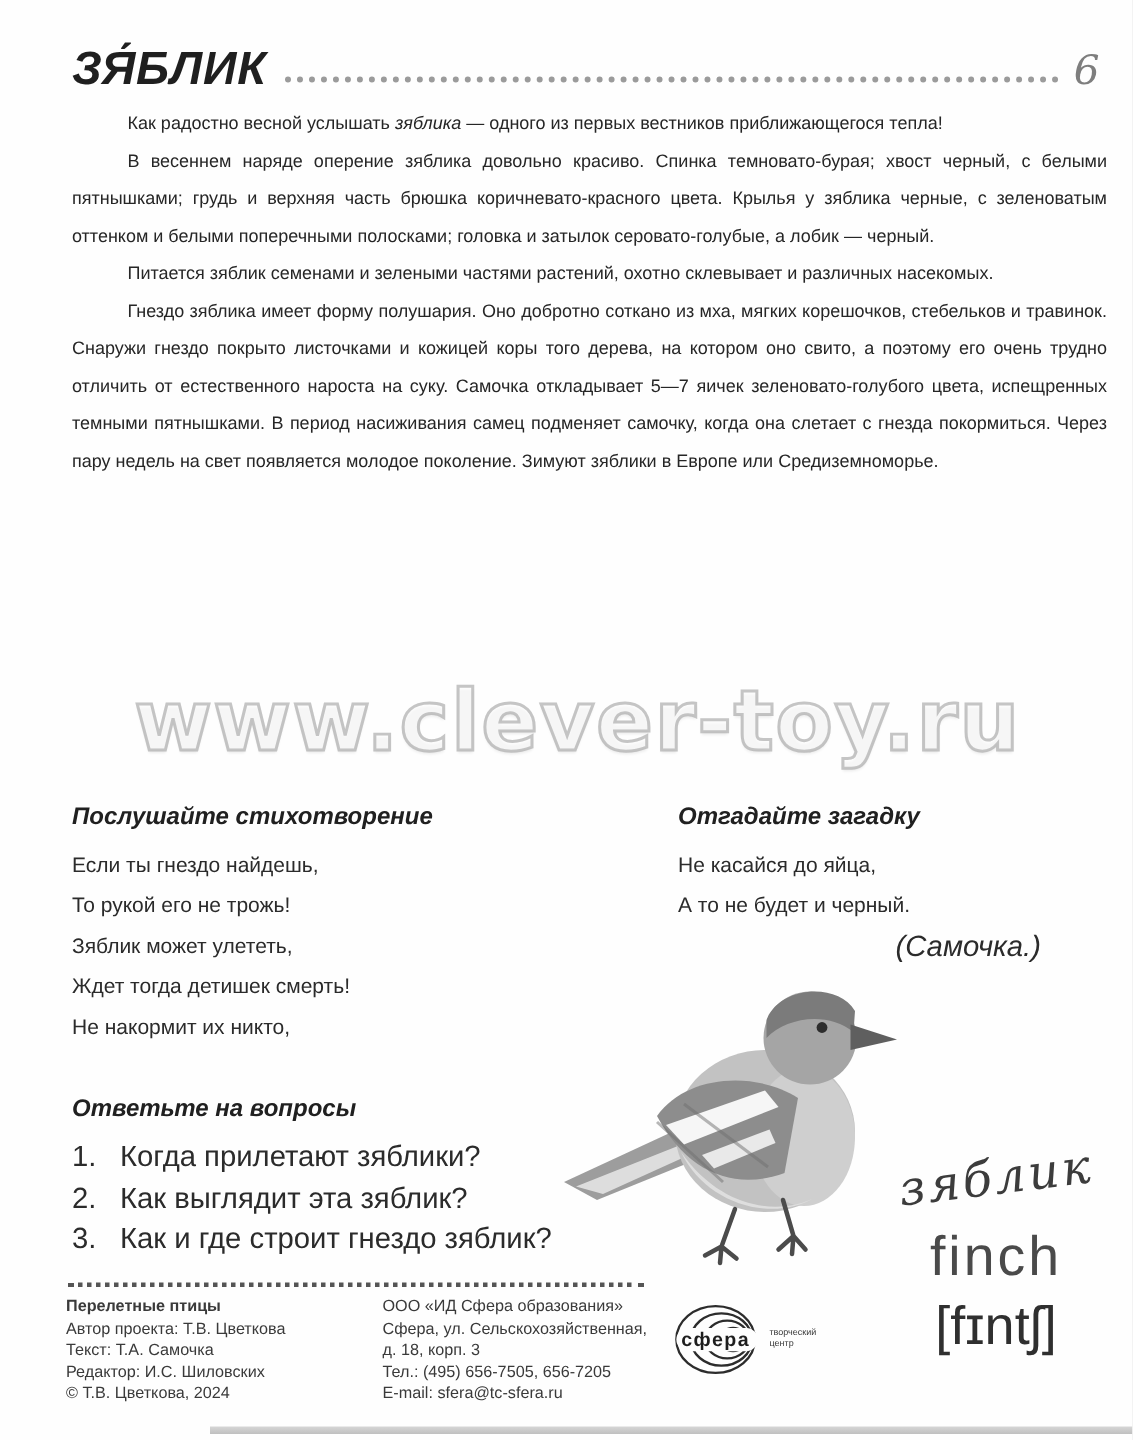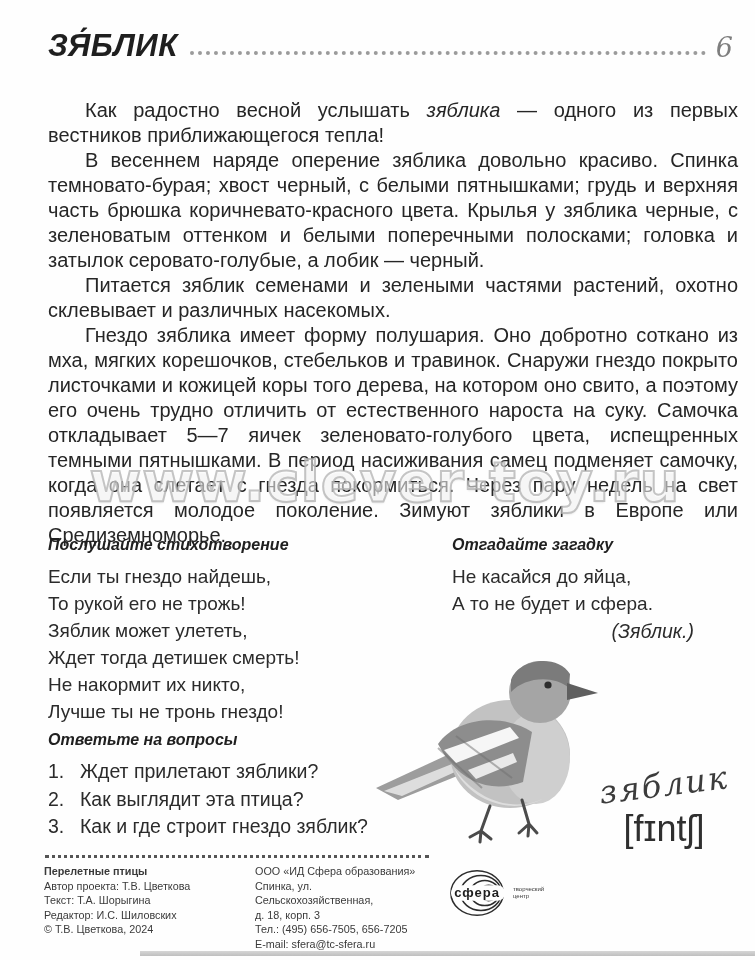--- a/index.html
+++ b/index.html
@@ -13,40 +13,40 @@
   
   .header { position:absolute; top:28px; left:48px; right:22px; display:flex; align-items:flex-end;text-align:center; }
   .title {
     font-size:31px; font-weight:bold; font-style:italic; letter-spacing:.5px; color:#1f1f1f;
     white-space:nowrap;
   }
   .leader { flex:1; border-bottom:4px dotted #9b9b9b; margin:0 10px 9px 12px; height:1px; }
   .page-num { font-family:"DejaVu Serif", serif; font-style:italic; font-size:27px; color:#7e7e7e; padding-bottom:1px; }
 
   
-  .article { position:absolute; top:98px; left:48px; width:690px; font-size:20px; line-height:25px; text-align:justify; }
+  .article { position:absolute; top:70px; left:48px; width:690px; font-size:12px; line-height:25px; text-align:justify; }
   .article p { text-indent:37px; }
   .article i { font-style:italic; }
 
   
   .watermark {
     position:absolute; top:449px; left:36px; width:698px; text-align:center;
     font-family:"DejaVu Sans", sans-serif; font-weight:bold;
     font-size:56px; letter-spacing:1px; white-space:nowrap;
     color:rgba(255,255,255,.55);
     -webkit-text-stroke:2px rgba(178,178,178,.75);
     text-shadow:0 2px 2px rgba(0,0,0,.08);
     pointer-events:none;
   }
 
   
   .poem { position:absolute; top:531px; left:48px; width:372px; }
   .riddle { position:absolute; top:531px; left:452px; width:268px; }
   .sec-heading { font-size:16px; font-weight:bold; font-style:italic; color:#202020; margin-bottom:5px; line-height:27px; }
-  .sec-line { font-size:19px; line-height:27px; color:#2b2b2b; }
+  .sec-line { font-size:14px; line-height:27px; color:#2b2b2b; }
   .riddle-answer { font-size:19.5px; line-height:27px; font-style:italic; text-align:right; padding-right:26px; margin-top:1px; color:#2b2b2b; }
 
   
   .questions { position:absolute; top:726px; left:48px; width:360px; }
   .q-row { display:flex; font-size:19.5px; line-height:27.5px; color:#2b2b2b; }
   .q-num { width:32px; flex:none; }
 
   
   .bird { position:absolute; top:636px; left:372px; width:232px; height:208px; }
 
@@ -91,39 +91,38 @@
 
   <div class="watermark">www.clever-toy.ru</div>
 
   <div class="poem">
     <div class="sec-heading">Послушайте стихотворение</div>
     <div class="sec-line">Если ты гнездо найдешь,</div>
     <div class="sec-line">То рукой его не трожь!</div>
     <div class="sec-line">Зяблик может улететь,</div>
     <div class="sec-line">Ждет тогда детишек смерть!</div>
     <div class="sec-line">Не накормит их никто,</div>
-    <div class="sec-line">Лучше ты не тронь гнездо!</div>
   </div>
 
   <div class="riddle">
     <div class="sec-heading">Отгадайте загадку</div>
     <div class="sec-line">Не касайся до яйца,</div>
-    <div class="sec-line">А то не будет и сфера.</div>
-    <div class="riddle-answer">(Зяблик.)</div>
+    <div class="sec-line">А то не будет и черный.</div>
+    <div class="riddle-answer">(Самочка.)</div>
   </div>
 
   <div class="questions">
     <div class="sec-heading">Ответьте на вопросы</div>
     <div class="q-row">
       <span class="q-num">1.</span>
-      <span>Ждет прилетают зяблики?</span>
+      <span>Когда прилетают зяблики?</span>
     </div>
     <div class="q-row">
       <span class="q-num">2.</span>
-      <span>Как выглядит эта птица?</span>
+      <span>Как выглядит эта зяблик?</span>
     </div>
     <div class="q-row">
       <span class="q-num">3.</span>
       <span>Как и где строит гнездо зяблик?</span>
     </div>
   </div>
 
   <svg class="bird" viewBox="0 0 232 208" aria-hidden="true">
 
     <path d="M4,152 L86,114 L100,134 L26,164 Z" fill="#9d9d9d"></path>
@@ -144,36 +143,37 @@
     <path d="M72,114 L138,91 L147,102 L84,127 Z" fill="#f6f6f6"></path>
     <path d="M96,134 L141,117 L145,126 L104,143 Z" fill="#e9e9e9"></path>
     <path d="M66,112 L110,152 M84,100 L140,142" stroke="#6f6f6f" stroke-width="2" fill="none" opacity="0.5"></path>
 
     <path d="M150,164 L157,188 M157,188 L147,197 M157,188 L156,200 M157,188 L165,197" stroke="#4b4b4b" stroke-width="3" fill="none" stroke-linecap="round"></path>
     <path d="M118,170 L109,195 M109,195 L98,201 M109,195 L108,206 M109,195 L119,203" stroke="#4b4b4b" stroke-width="3" fill="none" stroke-linecap="round"></path>
   </svg>
 
   <div class="vocab">
     <span class="vocab-hand">зяблик</span>
+    <div class="vocab-eng">finch</div>
     <div class="vocab-ipa">[fɪntʃ]</div>
   </div>
 
   <div class="footer-sep"></div>
 
   <div class="footer-col credits">
     <div class="series-title">Перелетные птицы</div>
     <div>Автор проекта: Т.В. Цветкова</div>
-    <div>Текст: Т.А. Шорыгина</div>
+    <div>Текст: Т.А. Самочка</div>
     <div>Редактор: И.С. Шиловских</div>
     <div>© Т.В. Цветкова, 2024</div>
   </div>
 
   <div class="footer-col publisher">
     <div>ООО «ИД Сфера образования»</div>
-    <div>Спинка, ул. Сельскохозяйственная,</div>
+    <div>Сфера, ул. Сельскохозяйственная,</div>
     <div>д. 18, корп. 3</div>
     <div>Тел.: (495) 656-7505, 656-7205</div>
     <div>E-mail: sfera@tc-sfera.ru</div>
   </div>
 
   <div class="logo-wrap">
     <svg width="62" height="54" viewBox="0 0 64 54" aria-hidden="true">
       <g fill="none" stroke="#2c2c2c" stroke-width="1.6">
         <ellipse cx="30" cy="27" rx="27" ry="23"></ellipse>
         <ellipse cx="34" cy="27" rx="21" ry="18"></ellipse>

